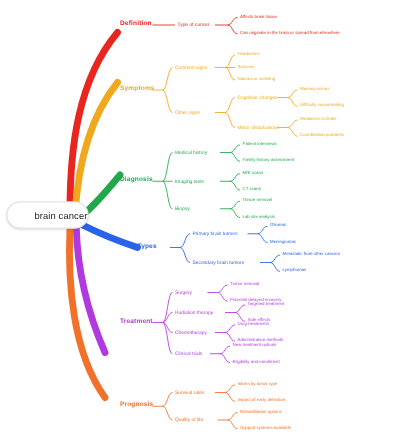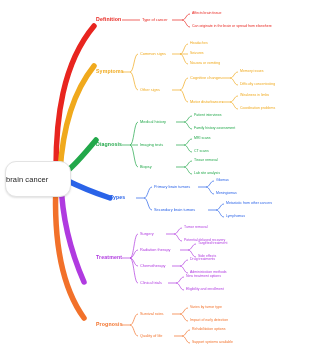--- a/index.html
+++ b/index.html
@@ -8,26 +8,26 @@
     background:#ffffff;
     font-family:"Liberation Sans","DejaVu Sans",sans-serif;
     overflow:hidden;
     position:relative;
   }
   #mindmap{position:absolute;left:0;top:0;width:300px;height:351px;}
 
   .root-node{
     position:absolute;
     left:5px;top:161px;
-    width:66px;height:36px;
+    width:66px;height:22px;
     background:#ffffff;
     border:1px solid #e3e3e3;
     border-radius:11px;
     box-shadow:0 1px 2px rgba(0,0,0,0.12);
-    display:flex;align-items:center;justify-content:flex-start;
+    display:flex;align-items:center;justify-content:flex-end;
     box-sizing:border-box;
     z-index:5;
   }
   .root-label{
     font-size:7.5px;
     color:#1c1c1c;
     letter-spacing:.1px;
     white-space:nowrap;
   }
 

